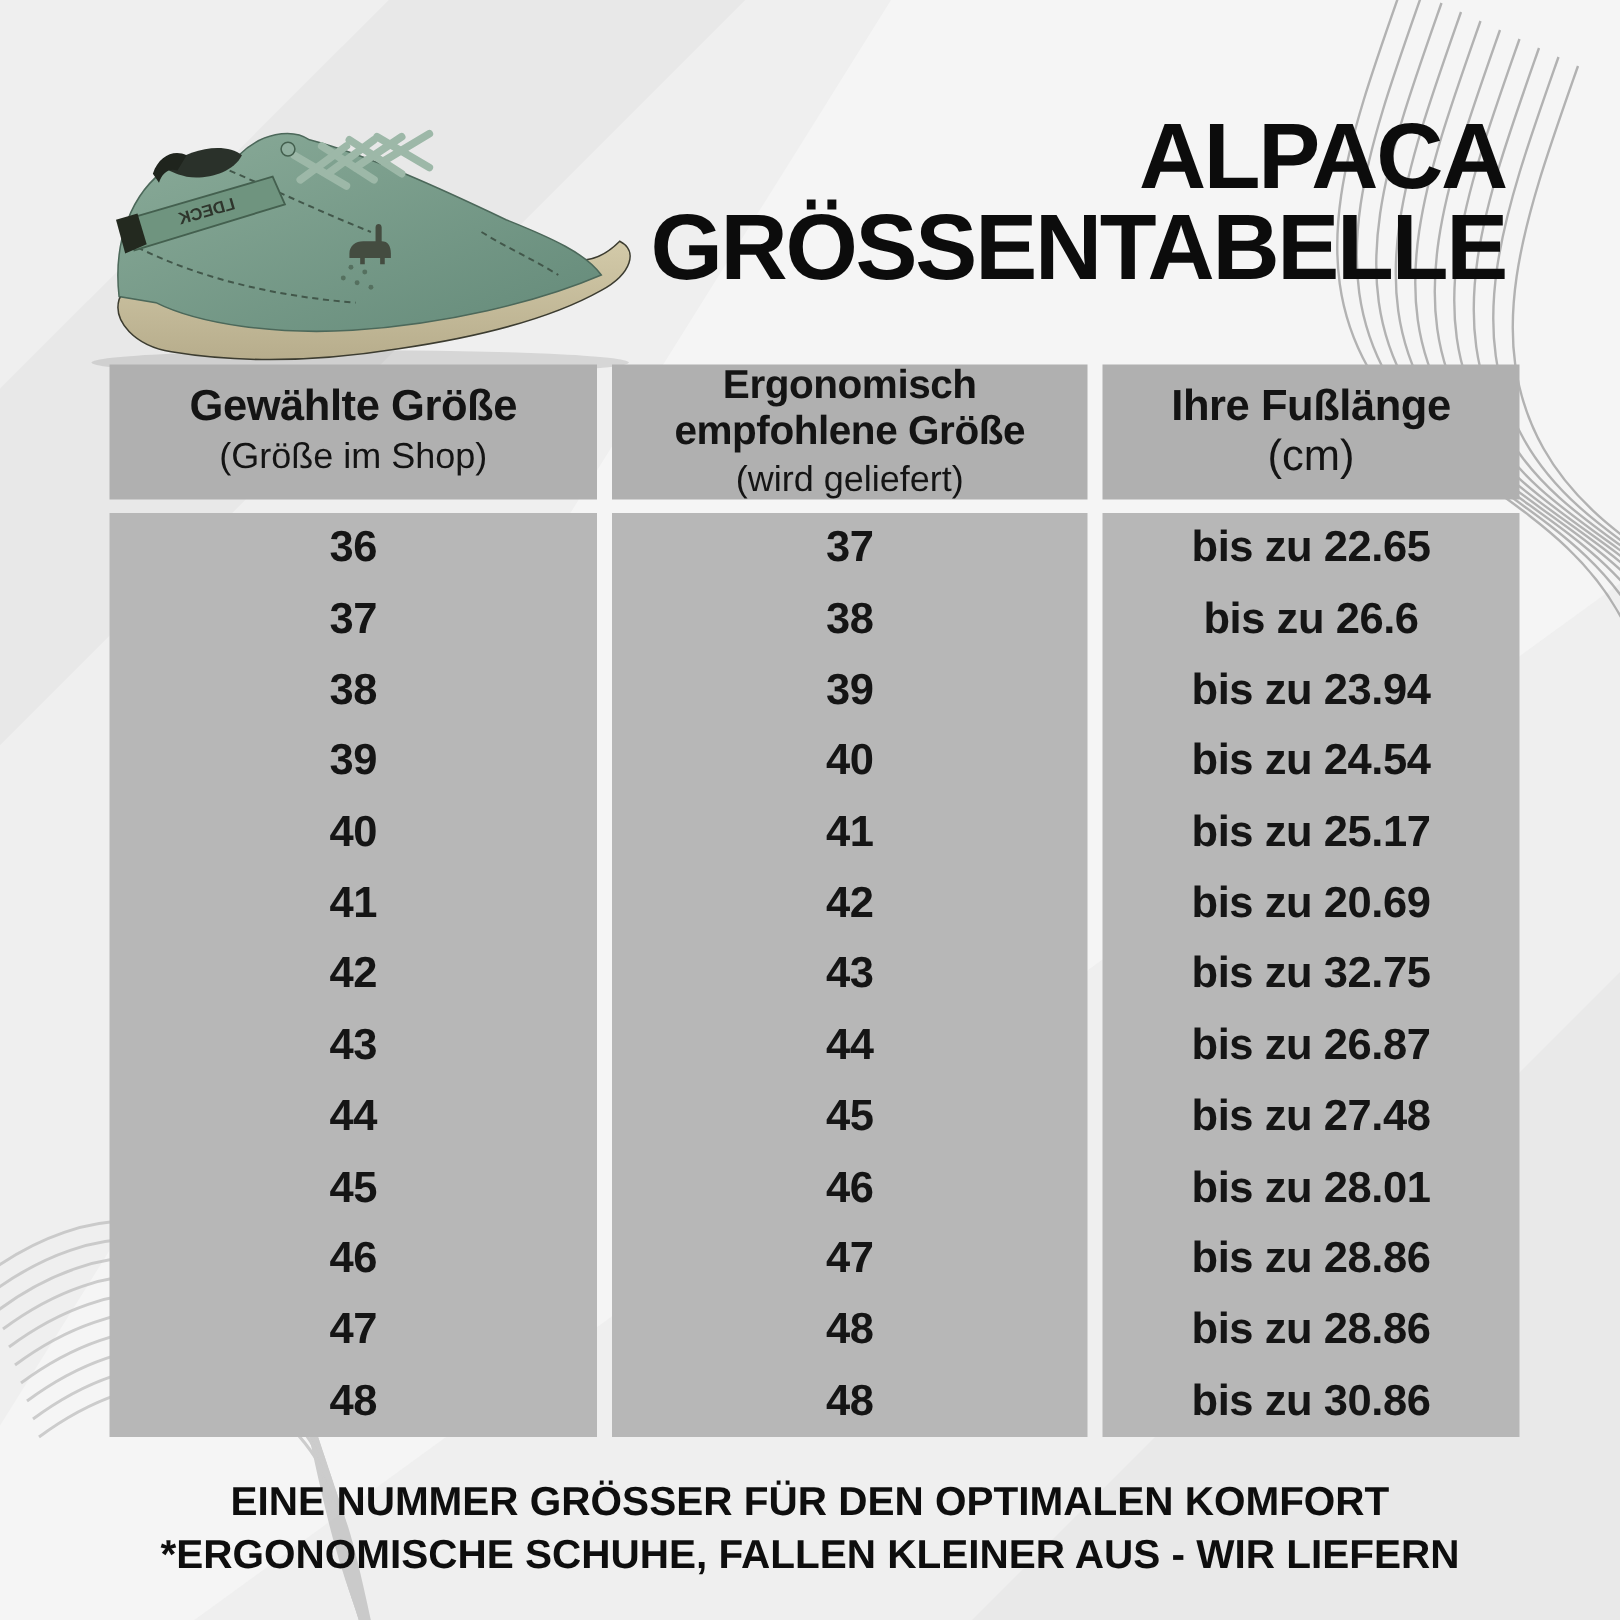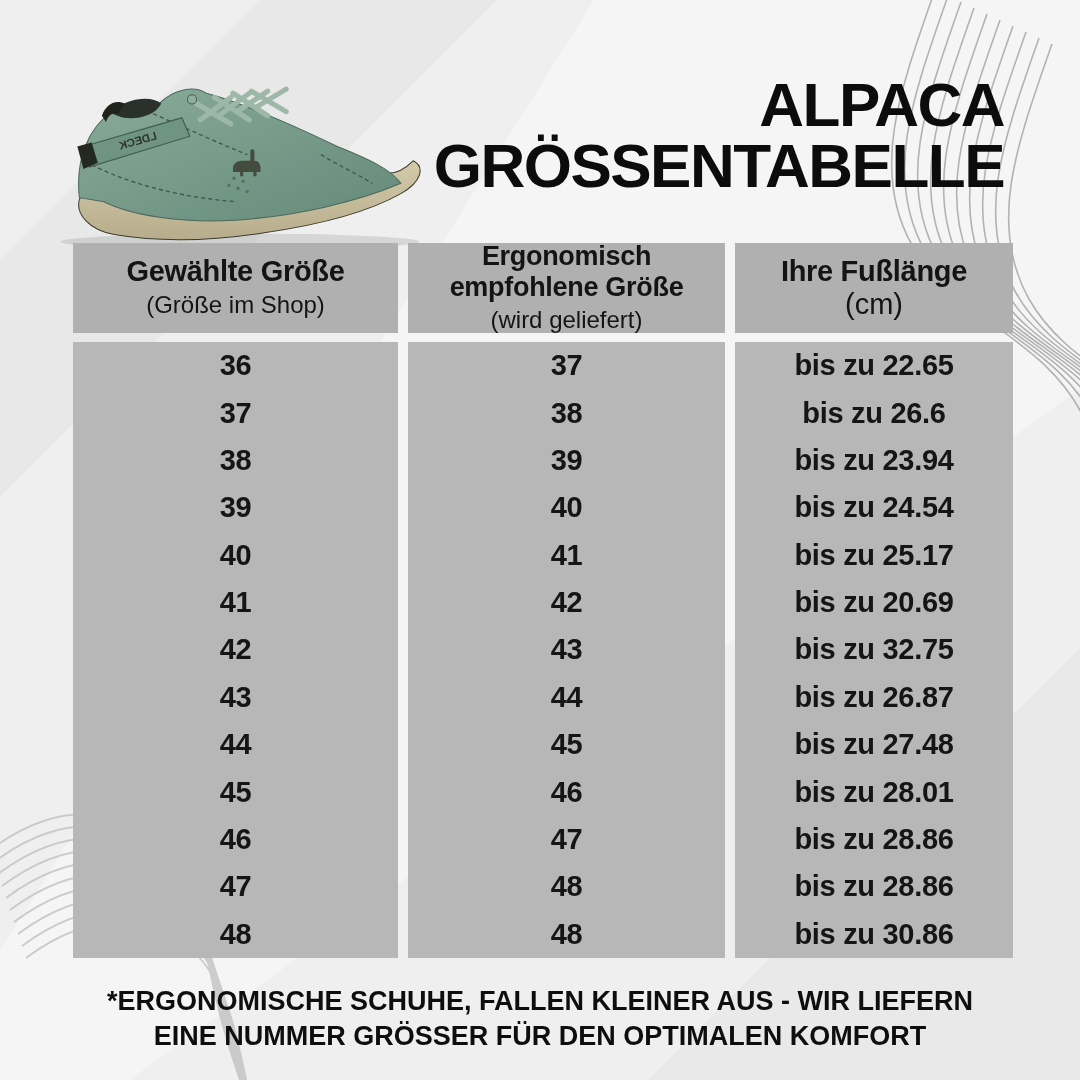--- a/index.html
+++ b/index.html
@@ -205,15 +205,15 @@
         <div class="cell-line">bis zu 27.48</div>
         <div class="cell-line">bis zu 28.01</div>
         <div class="cell-line">bis zu 28.86</div>
         <div class="cell-line">bis zu 28.86</div>
         <div class="cell-line">bis zu 30.86</div>
       </div>
   </div>
 </div>
 
 <div class="footnote">
+  <div>EINE NUMMER GRÖSSER FÜR DEN OPTIMALEN KOMFORT</div>
   <div>*ERGONOMISCHE SCHUHE, FALLEN KLEINER AUS - WIR LIEFERN</div>
-  <div>EINE NUMMER GRÖSSER FÜR DEN OPTIMALEN KOMFORT</div>
 </div>
 
 </body></html>

